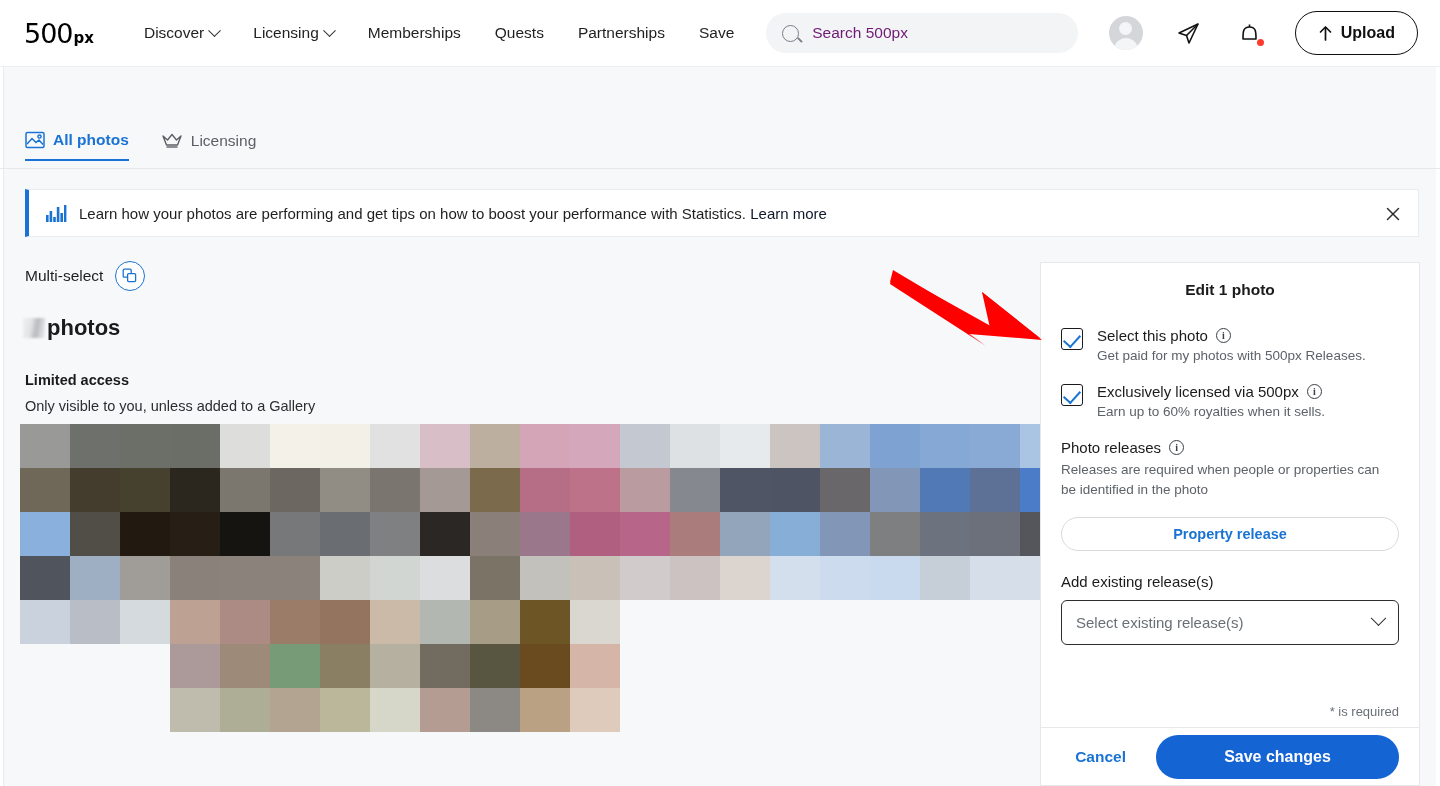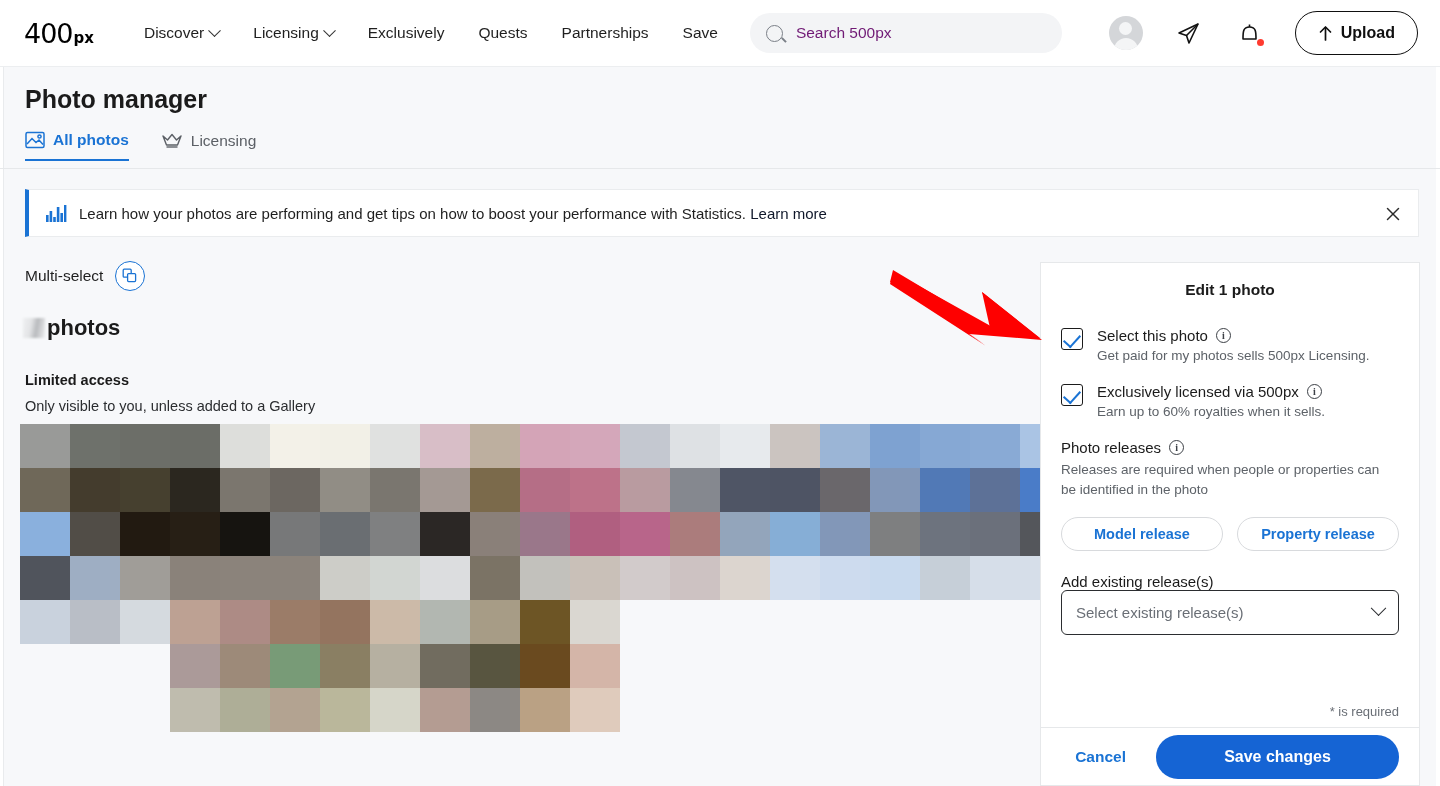--- a/index.html
+++ b/index.html
@@ -111,21 +111,21 @@
   .sect-title { font-size:15px; color:#1b1b1b; display:flex; align-items:center; gap:8px; margin-top:6px;}
   .sect-sub { font-size:13.5px; color:#5d6268; margin-top:4px; line-height:1.45; max-width:332px;}
   .relbtns { display:flex; gap:14px; margin-top:18px;}
   .relbtn {
     flex:1; height:34px; border:1px solid #d8dadd; border-radius:17px; background:#fff;
     display:flex;align-items:center;justify-content:center; font-size:14.5px; font-weight:600;
     color:#1a73d4; cursor:pointer;
   }
   .addrel { font-size:15px; color:#1b1b1b; margin-top:22px;}
   .select {
-    height:45px; border:1.4px solid #2b2d30; border-radius:6px; background:#fff;
+    margin-top:10px; height:45px; border:1.4px solid #2b2d30; border-radius:6px; background:#fff;
     display:flex;align-items:center;padding:0 14px; cursor:pointer;
   }
   .select .sv { font-size:15px; color:#6a6f76; }
   .select .chev { margin-left:auto; width:11px;height:11px;border-right:1.9px solid #2b2d30;border-bottom:1.9px solid #2b2d30;
                   transform:rotate(45deg) translate(-3px,-3px); }
   .required { position:absolute; right:20px; bottom:8px; font-size:13px; color:#6a6f76;}
   .panel-footer {
     height:58px; border-top:1px solid #e6e8ea; display:flex; align-items:center;
     justify-content:flex-end; padding:0 20px; gap:0; background:#fff;
   }
@@ -144,34 +144,34 @@
 </head>
 <body>
 
 <div class="page">
 
   <div class="lrail"></div>
   <div class="rrail"></div>
 
   <div class="topnav">
     <div class="logo">
-      <span class="big">400</span>
+      <span class="big">500</span>
       <span class="sm">px</span>
     </div>
 
     <div class="navitems">
       <div class="navlink">
         <span>Discover</span>
         <i class="caret"></i>
       </div>
       <div class="navlink">
         <span>Licensing</span>
         <i class="caret"></i>
       </div>
-      <div class="navlink">Exclusively</div>
+      <div class="navlink">Memberships</div>
       <div class="navlink">Quests</div>
       <div class="navlink">Partnerships</div>
       <div class="navlink">Save</div>
     </div>
 
     <div class="searchbox">
       <span class="sicon"></span>
       <span class="ph">Search 500px</span>
     </div>
 
@@ -193,21 +193,20 @@
       <div class="uploadbtn">
         <svg width="15" height="17" viewBox="0 0 15 17" fill="none" stroke="#0f0f0f" stroke-width="1.7" stroke-linecap="round" stroke-linejoin="round">
           <path d="M7.5 15 V2.5"></path>
             <path d="M2.5 7 L7.5 2 L12.5 7"></path>
         </svg>
         <span>Upload</span>
       </div>
     </div>
   </div>
 
-  <div class="title">Photo manager</div>
 
   <div class="tabs">
     <div class="tab active">
       <svg width="20" height="18" viewBox="0 0 20 18" fill="none" stroke="#1a73d4" stroke-width="1.5">
         <rect x="1" y="1.5" width="18" height="15" rx="1.5"></rect>
         <path d="M2 13 L7 7.5 L11 11.5 L14 9 L18 13.5"></path>
         <circle cx="14.5" cy="5.5" r="1.6"></circle>
       </svg>
       <span>All photos</span>
     </div>
@@ -417,21 +416,21 @@
     <div class="panel-body">
       <div class="panel-title">Edit 1 photo</div>
 
       <div class="chk-row">
         <div class="chk checked"></div>
         <div>
           <div class="chk-main">
             <span>Select this photo</span>
             <span class="info">i</span>
           </div>
-          <div class="chk-sub">Get paid for my photos sells 500px Licensing.</div>
+          <div class="chk-sub">Get paid for my photos with 500px Releases.</div>
         </div>
       </div>
 
       <div class="chk-row">
         <div class="chk checked"></div>
         <div>
           <div class="chk-main">
             <span>Exclusively licensed via 500px</span>
             <span class="info">i</span>
           </div>
@@ -439,21 +438,20 @@
         </div>
       </div>
 
       <div class="sect-title">
         <span>Photo releases</span>
         <span class="info">i</span>
       </div>
       <div class="sect-sub">Releases are required when people or properties can be identified in the photo</div>
 
       <div class="relbtns">
-        <div class="relbtn">Model release</div>
         <div class="relbtn">Property release</div>
       </div>
 
       <div class="addrel">Add existing release(s)</div>
 
       <div class="select">
         <span class="sv">Select existing release(s)</span>
         <i class="chev"></i>
       </div>
 

